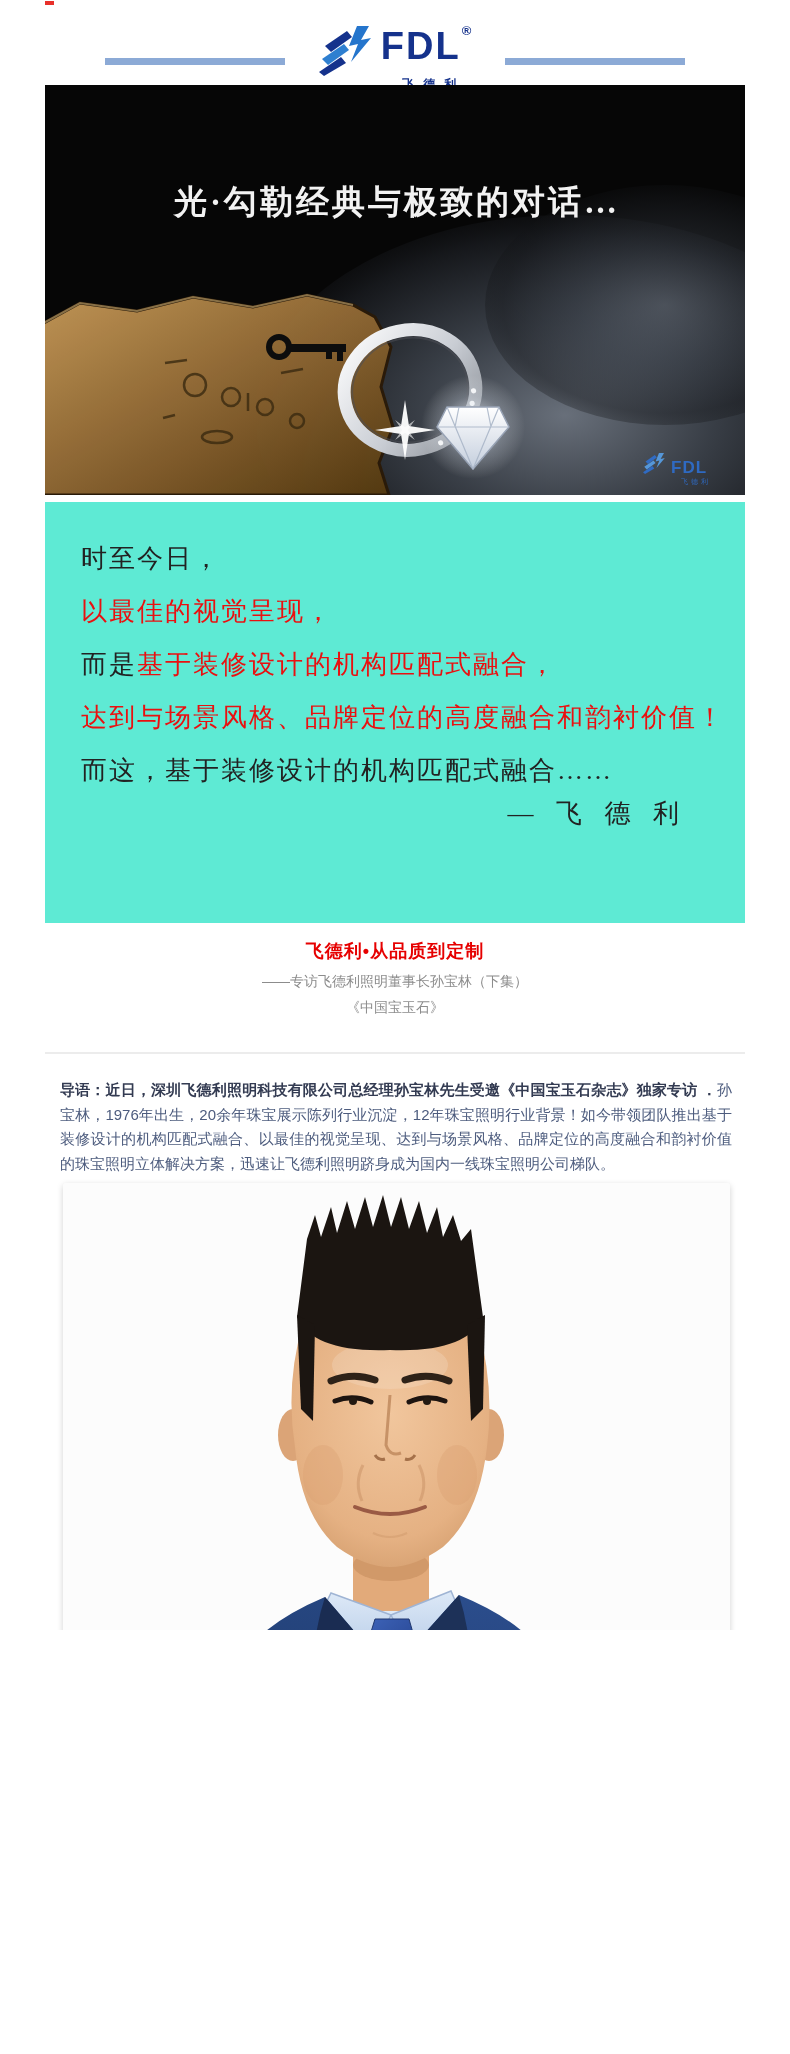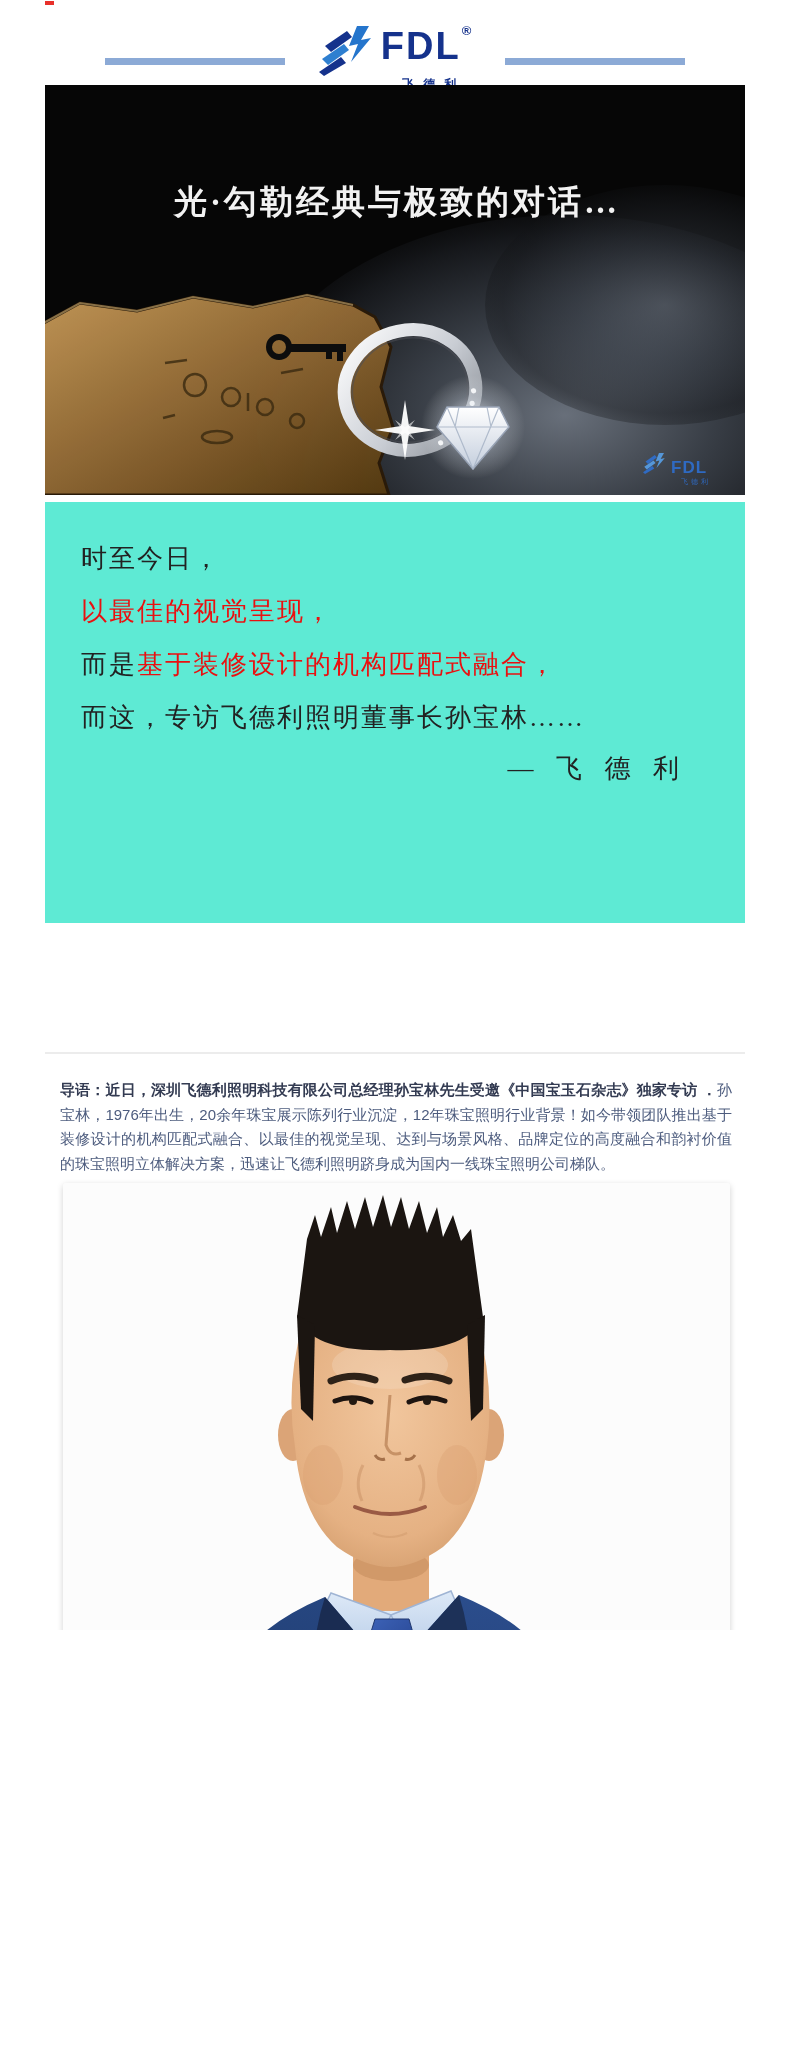--- a/index.html
+++ b/index.html
@@ -24,21 +24,21 @@
   
   .hero{position:absolute;left:45px;top:85px;width:700px;height:410px;text-decoration:underline;}
 
   
   .quote{position:absolute;left:45px;top:502px;width:700px;height:421px;background:#5eead4;
          box-sizing:border-box;padding:30px 30px 0 36px;
          font-family:"Liberation Serif","DejaVu Serif",serif;}
   .q-line{font-size:26px;line-height:53px;color:#222222;letter-spacing:2px;white-space:nowrap;}
   .q-red{color:#ea1010;}
   .q-sign{font-size:26px;color:#222;letter-spacing:8px;text-align:right;
-          padding-right:28px;margin-top:10px;line-height:30px;}
+          padding-right:28px;margin-top:2px;line-height:30px;}
 
   
   .title-block{position:absolute;left:45px;top:940px;width:700px;text-align:center;}
   .tb-title{font-size:18px;font-weight:bold;color:#e60000;line-height:22px;letter-spacing:1px;}
   .tb-sub{font-size:14px;color:#8c8c8c;margin-top:10px;line-height:18px;}
   .tb-src{font-size:14px;color:#8c8c8c;margin-top:8px;line-height:18px;}
 
   .divider{position:absolute;left:45px;top:1052px;width:700px;height:2px;background:#ececec;}
 
   
@@ -169,24 +169,30 @@
         <text x="626" y="388" font-size="17" font-weight="bold" fill="#2e6fd0" letter-spacing="1" font-family="'Liberation Sans',sans-serif">FDL</text>
         <text x="636" y="399" font-size="7" fill="#2e6fd0" letter-spacing="3" font-family="'Liberation Sans',sans-serif">飞德利</text>
       </g>
     </svg>
   </div>
 
   <div class="quote">
     <div class="q-line">时至今日，</div>
     <div class="q-line q-red">以最佳的视觉呈现，</div>
     <div class="q-line"><span>而是</span><span class="q-red">基于装修设计的机构匹配式融合，</span></div>
-    <div class="q-line">而这，专访飞德利照明董事长孙宝林……</div>
+    <div class="q-line q-red">达到与场景风格、品牌定位的高度融合和韵衬价值！</div>
+    <div class="q-line">而这，基于装修设计的机构匹配式融合……</div>
     <div class="q-sign">— 飞 德 利</div>
   </div>
 
+  <div class="title-block">
+    <div class="tb-title">飞德利•从品质到定制</div>
+    <div class="tb-sub">——专访飞德利照明董事长孙宝林（下集）</div>
+    <div class="tb-src">《中国宝玉石》</div>
+  </div>
 
   <div class="divider"></div>
 
   <p class="lead"><b>导语：近日，深圳飞德利照明科技有限公司总经理孙宝林先生受邀《中国宝玉石杂志》独家专访 ．</b><span>孙宝林，1976年出生，20余年珠宝展示陈列行业沉淀，12年珠宝照明行业背景！如今带领团队推出基于装修设计的机构匹配式融合、以最佳的视觉呈现、达到与场景风格、品牌定位的高度融合和韵衬价值的珠宝照明立体解决方案，迅速让飞德利照明跻身成为国内一线珠宝照明公司梯队。</span></p>
 
   <div class="photo">
     <svg width="667" height="857" viewBox="0 0 667 857">
       <defs>
         <radialGradient id="faceGrad" cx="50%" cy="40%" r="70%">
           <stop offset="0%" stop-color="#f1c69d"></stop>

